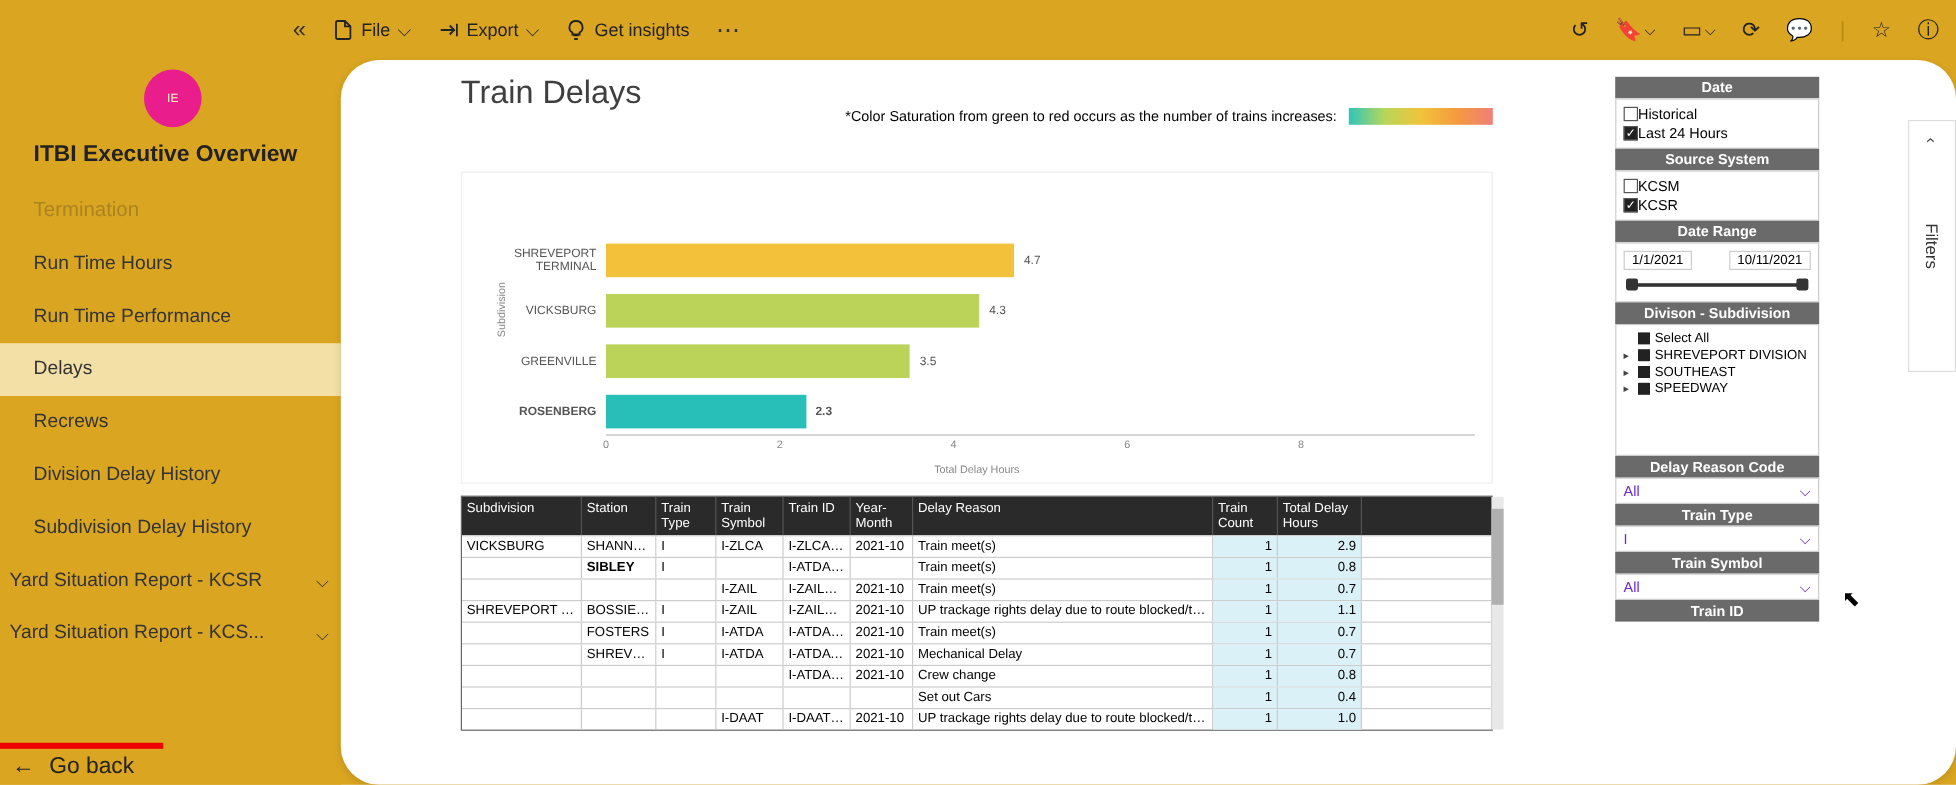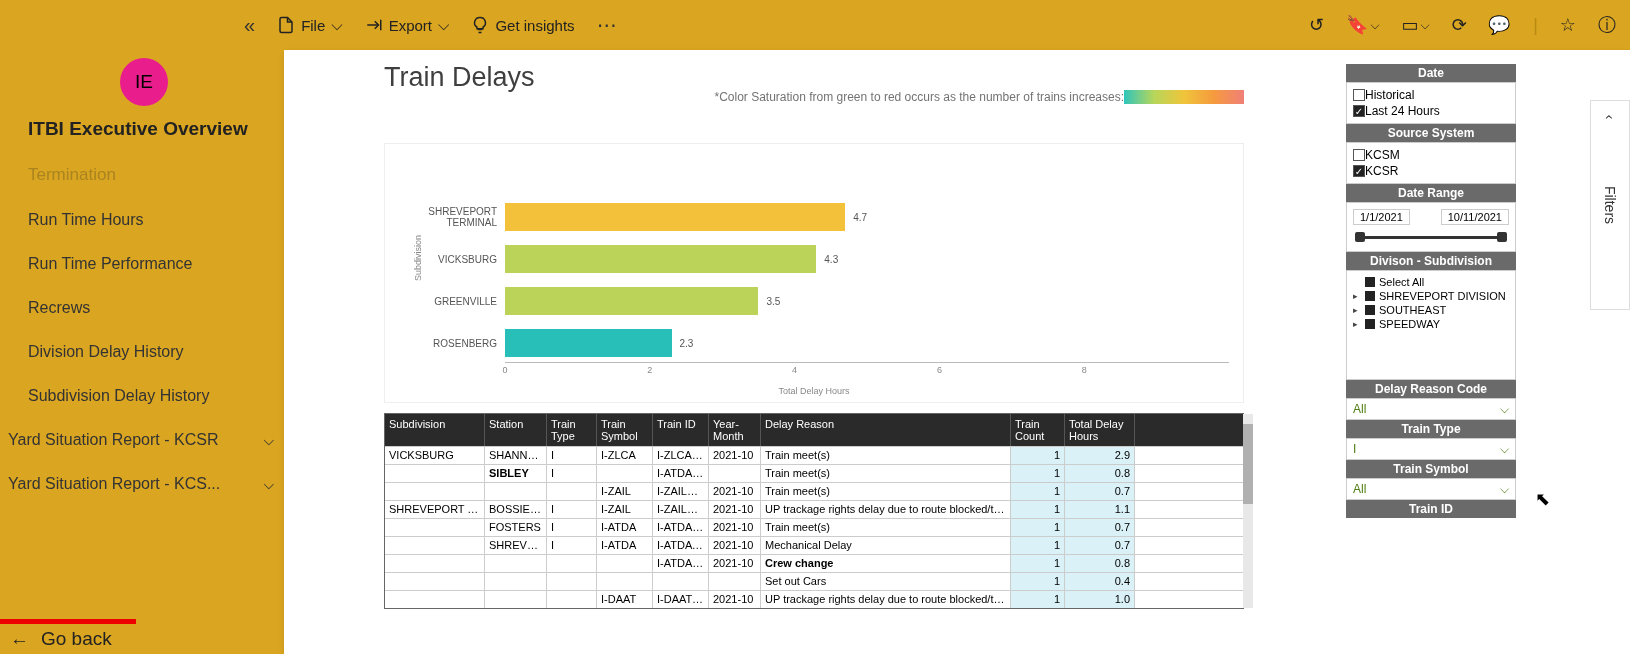--- a/index.html
+++ b/index.html
@@ -9,35 +9,35 @@
   .topbar { height: 50px; display:flex; align-items:center; padding:0 14px; color:#333; background:#daa520; }
   .top-left { display:flex; align-items:center; gap:22px; margin-left:230px; }
   .top-left .item { display:flex; align-items:center; gap:6px; font-size:15px; cursor:pointer; color:#222; }
   .top-right { margin-left:auto; display:flex; align-items:center; gap:22px; font-size:18px; color:#222; }
   .chev { font-size:20px; }
   .icon-svg { width:18px; height:18px; }
   .ellipsis { font-size:20px; }
 
   
   .sidebar { position:absolute; top:50px; left:0; width:284px; bottom:0; background:#daa520; overflow:hidden; }
-  .avatar { width:48px; height:48px; border-radius:50%; background:#e91e8c; color:#000000; display:flex; align-items:center; justify-content:center; font-size:19px; font-weight:500; margin:8px 0 12px 120px; }
+  .avatar { width:48px; height:48px; border-radius:50%; background:#e91e8c; color:#fef9c3; display:flex; align-items:center; justify-content:center; font-size:10px; font-weight:500; margin:8px 0 12px 120px; }
   .report-title { font-size:19px; font-weight:600; color:#222; margin:0 0 24px 28px; }
   .nav-item { padding:13px 0 13px 28px; font-size:16px; color:#333; cursor:pointer; display:flex; align-items:center; }
   .nav-item.selected { background:#f3e0a7; font-weight:500; }
   .nav-chev { margin-left:auto; margin-right:10px; font-size:14px; color:#333; }
   .go-back { position:absolute; bottom:4px; left:10px; font-size:19px; color:#222; display:flex; align-items:center; gap:12px; cursor:pointer; }
   .red-bar { position:absolute; bottom:30px; left:0; width:100%; height:5px; display:flex; }
   .red-bar .fill { background:#ef0000; height:100%; }
 
   
-  .canvas { position:absolute; left:284px; right:0; top:50px; bottom:0; background:#fff; border-top-left-radius:0; box-shadow:0 2px 6px rgba(0,0,0,.1); }
+  .canvas { position:absolute; left:284px; right:0; top:50px; bottom:0; background:#fff; border-top-left-radius:0; box-shadow:0 2px 6px rgba(0,0,0,.1);border-radius:32px; }
   .report-area { position:absolute; left:100px; top:12px; width:860px; }
 
   .page-title { font-size:27px; font-weight:300; color:#3f3f3f; margin-bottom:0; }
-  .legend-note { position:absolute; right:0; top:28px; font-size:12px; color:#737373; display:flex; align-items:center; }
+  .legend-note { position:absolute; right:0; top:28px; font-size:12px; color:#000000; display:flex; align-items:center; gap:10px; }
   .gradient-bar { width:120px; height:14px; background:linear-gradient(to right,#2fc5bb,#b7d65a,#f0c43a,#f59a3e,#f07f78); }
 
   
   .chart-box { margin-top:50px; height:260px; border:1px solid #eee; position:relative; background:#fff; padding:14px 14px 0 120px; }
   .y-axis-label { position:absolute; left:10px; top:50%; transform:rotate(-90deg) translateX(20px); font-size:9px; color:#888; }
   .bars { position:absolute; left:120px; right:14px; top:14px; bottom:42px; }
   .bar-row { position:absolute; left:0; right:0; height:34px; display:flex; align-items:center; }
   .bar-cat { position:absolute; right:100%; width:118px; text-align:right; padding-right:8px; font-size:10px; color:#555; }
   .bar-fill { height:28px; }
   .bar-val { font-size:10px; color:#555; margin-left:8px; }
@@ -63,21 +63,21 @@
   .chk .box { width:12px; height:12px; border:1px solid #555; display:inline-flex; align-items:center; justify-content:center; font-size:10px; }
   .box.checked { background:#222; color:#fff; }
   .range-row { display:flex; justify-content:space-between; font-size:11px; padding:2px 0; }
   .range-in { border:1px solid #ccc; padding:1px 6px; }
   .slider { position:relative; height:12px; margin:4px 2px; }
   .slider-track { position:absolute; left:4px; right:4px; top:5px; height:3px; background:#333; }
   .slider-thumb { position:absolute; top:1px; width:10px; height:10px; background:#333; border-radius:2px; }
   .tree-item { display:flex; align-items:center; gap:4px; font-size:11px; padding:1px 0; }
   .tri { font-size:9px; color:#444; width:8px; }
   .sq { width:10px; height:10px; background:#222; }
-  .dropdown { border:1px solid #ccc; padding:3px 6px; font-size:12px; display:flex; justify-content:space-between; align-items:center; color:#4d7c0f; }
+  .dropdown { border:1px solid #ccc; padding:3px 6px; font-size:12px; display:flex; justify-content:space-between; align-items:center; color:#6d28d9; }
 
   
   .filters-tab { position:absolute; right:0; top:50px; width:40px; height:210px; background:#fff; border:1px solid #ddd; display:flex; align-items:center; justify-content:center; }
   .filters-tab span { transform:rotate(90deg); font-size:14px; color:#333; }
   .collapse-arrow { position:absolute; top:8px; font-size:12px; color:#666; }
 
   .cursor-ptr { position:absolute; right:80px; bottom:144px; font-size:18px; color:#000; pointer-events:none; }
 </style>
 </head>
 <body>
@@ -128,20 +128,23 @@
   <div id="nav-list">
       <div class="nav-item" style="color:#aa8420;margin-top:-12px;font-size:17px;">
         <span>Termination</span>
       </div>
       <div class="nav-item">
         <span>Run Time Hours</span>
       </div>
       <div class="nav-item">
         <span>Run Time Performance</span>
       </div>
+      <div class="nav-item selected">
+        <span>Delays</span>
+      </div>
       <div class="nav-item">
         <span>Recrews</span>
       </div>
       <div class="nav-item">
         <span>Division Delay History</span>
       </div>
       <div class="nav-item">
         <span>Subdivision Delay History</span>
       </div>
       <div class="nav-item" style="padding-left:8px;">
@@ -181,21 +184,21 @@
           <div class="bar-row" style="top: 84px;">
             <div class="bar-cat">VICKSBURG</div>
             <div class="bar-fill" style="width:43%;background:#bcd35a;"></div>
             <span class="bar-val">4.3</span>
           </div>
           <div class="bar-row" style="top: 126px;">
             <div class="bar-cat">GREENVILLE</div>
             <div class="bar-fill" style="width:35%;background:#bcd35a;"></div>
             <span class="bar-val">3.5</span>
           </div>
-          <div class="bar-row" style="top: 168px;">
+          <div class="bar-row" style="top: 168px; font-weight: bold;">
             <div class="bar-cat">ROSENBERG</div>
             <div class="bar-fill" style="width:23%;background:#27bfb7;"></div>
             <span class="bar-val">2.3</span>
           </div>
         </div>
       <div class="x-axis" id="xaxis">
           <span class="x-tick" style="left: 0%;">0</span>
           <span class="x-tick" style="left: 20%;">2</span>
           <span class="x-tick" style="left: 40%;">4</span>
           <span class="x-tick" style="left: 60%;">6</span>
@@ -283,21 +286,21 @@
             <div class="td num" style="width: 54px;">1</div>
             <div class="td num" style="width: 70px;">0.7</div>
           </div>
           <div class="row">
             <div class="td" style="width: 100px;"></div>
             <div class="td" style="width: 62px;"></div>
             <div class="td" style="width: 50px;"></div>
             <div class="td" style="width: 56px;"></div>
             <div class="td" style="width: 56px;">I-ATDA2 -09</div>
             <div class="td" style="width: 52px;">2021-10</div>
-            <div class="td" style="width: 250px; font-weight: bold;">Crew change</div>
+            <div class="td" style="width: 250px;">Crew change</div>
             <div class="td num" style="width: 54px;">1</div>
             <div class="td num" style="width: 70px;">0.8</div>
           </div>
           <div class="row">
             <div class="td" style="width: 100px;"></div>
             <div class="td" style="width: 62px;"></div>
             <div class="td" style="width: 50px;"></div>
             <div class="td" style="width: 56px;"></div>
             <div class="td" style="width: 56px;"></div>
             <div class="td" style="width: 52px;"></div>

